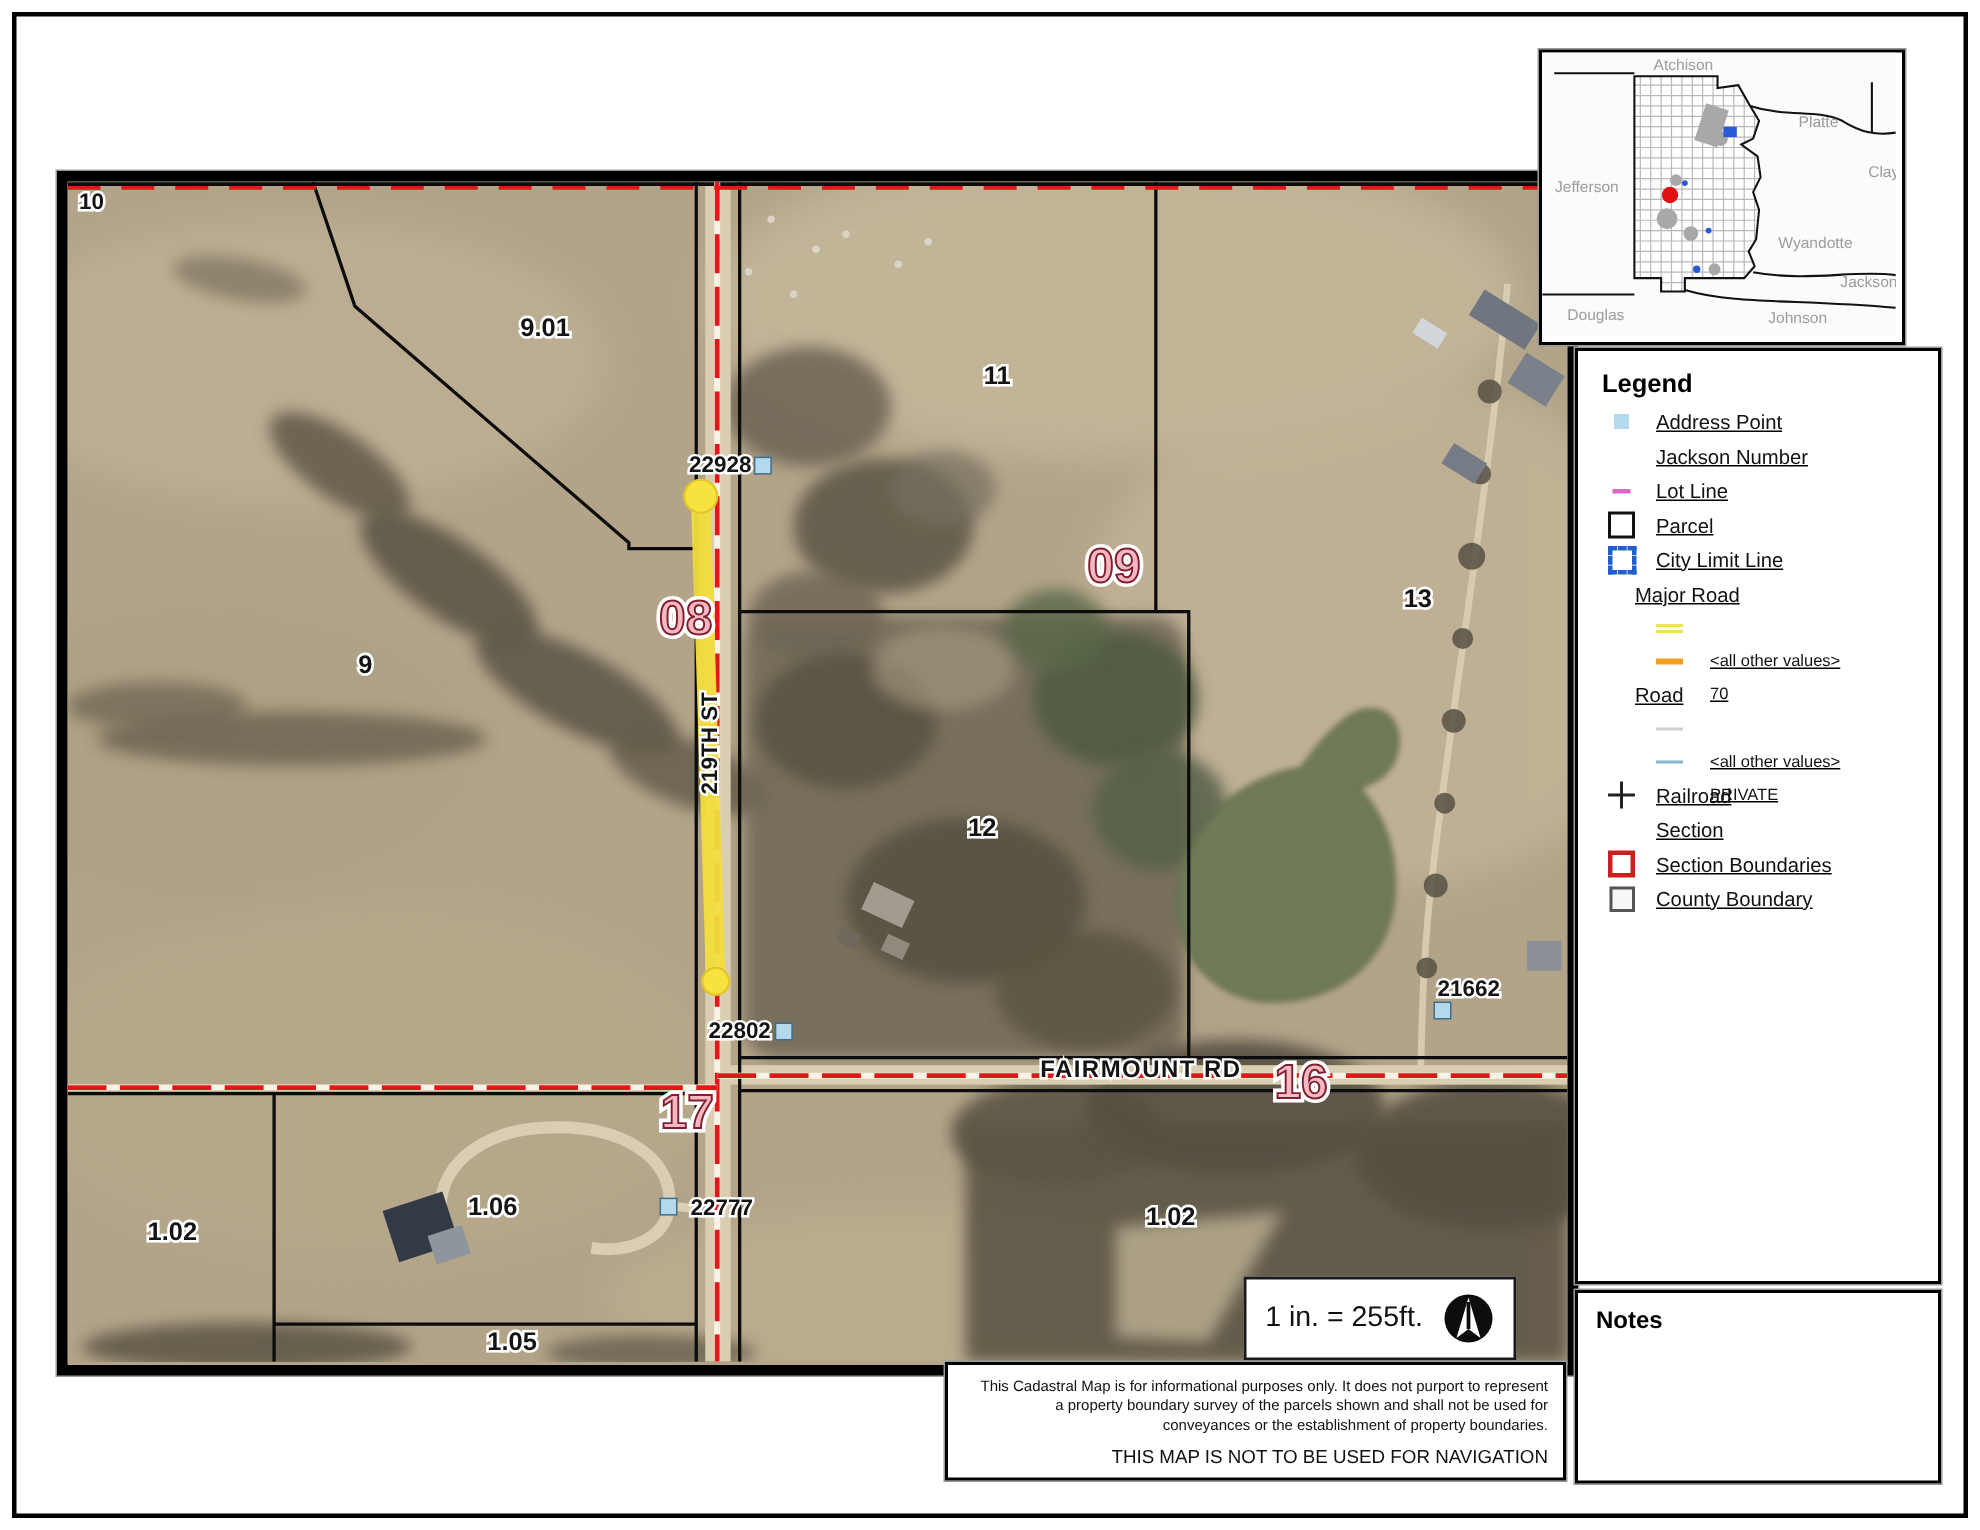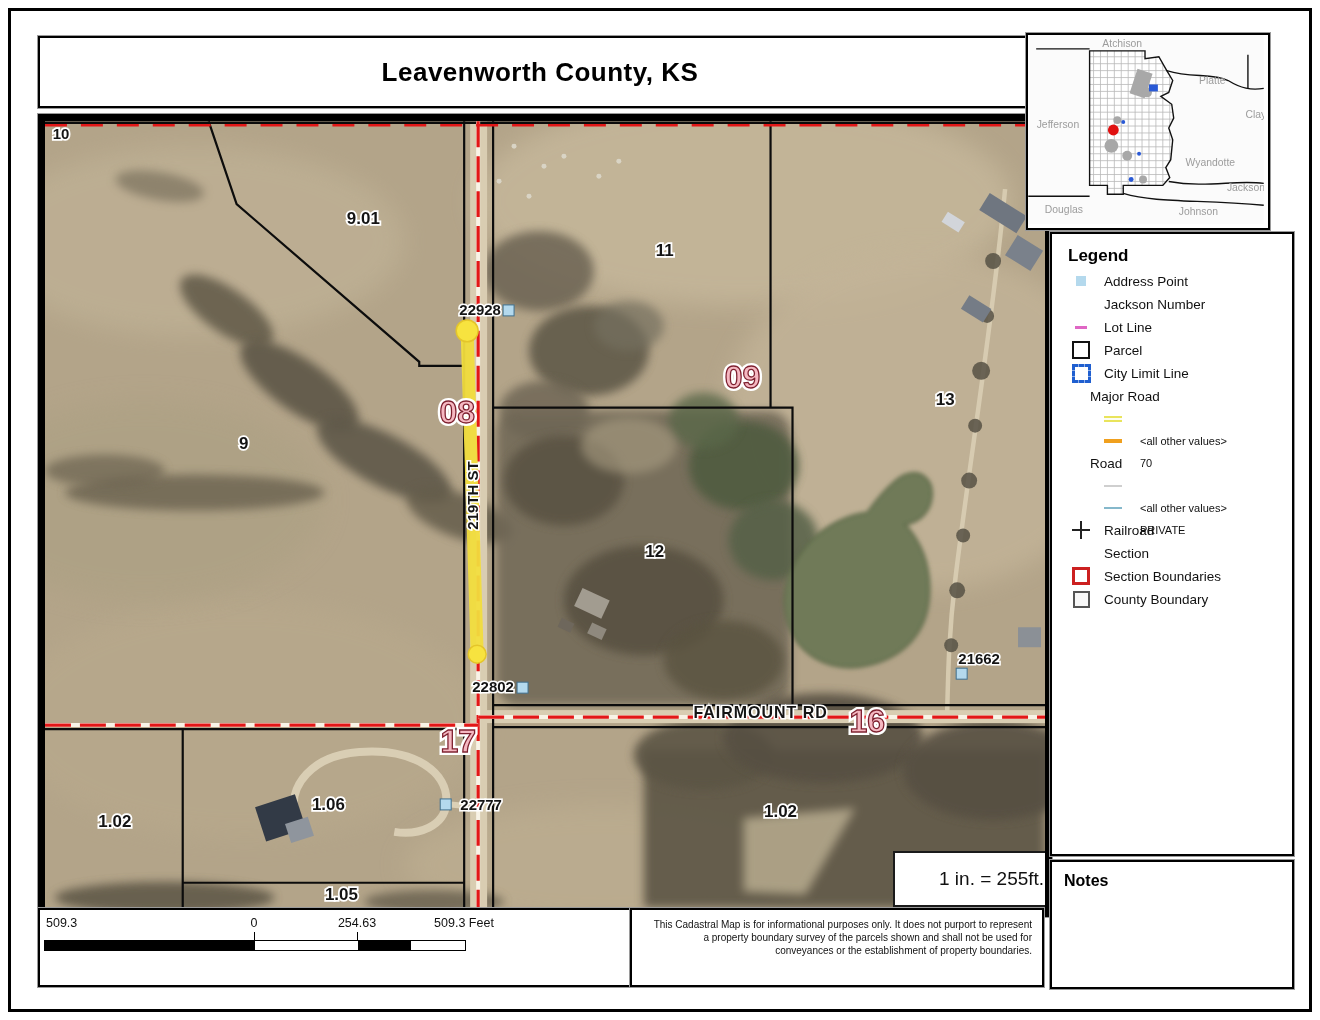--- a/index.html
+++ b/index.html
@@ -7,28 +7,28 @@
         font-family:"Liberation Sans",sans-serif;overflow:hidden;}
   .outer-border{position:absolute;left:8px;top:8px;width:1298px;height:998px;
         border:3px solid #000;pointer-events:none;}
   .panel{position:absolute;background:#fff;border:2px solid #000;box-shadow:0 0 0 1px #9a9a9a;}
   
   .title-box{left:38px;top:36px;width:1000px;height:68px;display:flex;align-items:center;justify-content:center;}
   .title-box h1{margin:0;font-size:26px;letter-spacing:.5px;color:#000;font-weight:bold;}
   
   .map-box{left:38px;top:114px;width:1000px;height:789px;border:7px solid #000000;background:#b3a489;overflow:hidden;}
   .map-box svg{display:block;}
-  .scale-note{position:absolute;left:848px;top:730px;width:178px;height:52px;background:#fff;
-        border:2px solid #1a1a1a;display:flex;align-items:center;justify-content:flex-start;gap:12px;padding-left:44px;}
+  .scale-note{position:absolute;left:784px;top:730px;width:178px;height:52px;background:#fff;
+        border:2px solid #1a1a1a;display:flex;align-items:center;justify-content:center;gap:12px;}
   .scale-note span{font-size:19px;color:#111;}
   
   .inset-box{left:1026px;top:33px;width:240px;height:193px;padding:0;}
   .legend-box{left:1050px;top:232px;width:240px;height:620px;}
   .legend-box h2{margin:12px 0 4px 16px;font-size:17px;color:#000;}
-  .lrow{display:flex;align-items:center;height:22px;margin:1px 0;}
+  .lrow{display:flex;align-items:center;height:22px;margin:1px 0;text-decoration:underline;}
   .lrow .sym{width:30px;margin-left:14px;display:flex;align-items:center;justify-content:center;flex:0 0 30px;}
   .lrow .lab{font-size:13.5px;color:#111;margin-left:8px;}
   .lrow.sub{height:21px;}
   .lrow.sub .sym{margin-left:46px;}
   .lrow.sub .lab{font-size:11px;margin-left:12px;margin-top:44px;}
   .lrow.header .lab{margin-left:38px;}
   .sq-addr{width:10px;height:10px;background:#b4d9ed;}
   .dash-lot{width:12px;height:3px;background:#df66c4;}
   .sq-parcel{width:14px;height:14px;background:#fff;border:2.5px solid #111;}
   .sq-city{width:13px;height:13px;border:3px dashed #1f5fd0;}
@@ -57,23 +57,20 @@
   .disc-warn{font-size:12.5px;color:#111;margin:7px 0 0 0;}
   
   .inset-box svg{display:block;}
 </style>
 </head>
 <body>
 
 <div class="page">
   <div class="outer-border"></div>
 
-  <div class="panel title-box">
-    <h1>Leavenworth County, KS</h1>
-  </div>
 
   <div class="panel map-box">
     <svg width="1000" height="787" viewBox="0 0 1002 788">
       <defs>
         <filter id="b12" x="-40%" y="-40%" width="180%" height="180%">
             <feGaussianBlur stdDeviation="12"></feGaussianBlur>
           </filter>
         <filter id="b5" x="-40%" y="-40%" width="180%" height="180%">
             <feGaussianBlur stdDeviation="5"></feGaussianBlur>
           </filter>
@@ -419,35 +416,20 @@
           <span class="sq-cnty"></span>
         </span>
       <span class="lab">County Boundary</span>
     </div>
   </div>
 
   <div class="panel notes-box">
     <h2>Notes</h2>
   </div>
 
-  <div class="panel scalebar-box">
-    <div class="sb-area">
-      <span class="sb-lbl" style="left:6px;">509.3</span>
-      <span class="sb-lbl" style="left:214px;transform:translateX(-50%);">0</span>
-      <span class="sb-lbl" style="left:317px;transform:translateX(-50%);">254.63</span>
-      <span class="sb-lbl" style="left:424px;transform:translateX(-50%);">509.3 Feet</span>
-      <span class="sb-tick" style="left:214px;"></span>
-      <span class="sb-tick" style="left:317px;"></span>
-      <div class="sb-bar">
-        <div style="width:210px;background:#000;"></div>
-        <div style="width:103px;background:#fff;"></div>
-        <div style="width:53px;background:#000;"></div>
-        <div style="width:54px;background:#fff;"></div>
-      </div>
-    </div>
-  </div>
 
   <div class="panel disc-box">
     <div class="disc-inner">
       <p class="disc-body">This Cadastral Map is for informational purposes only.  It does not purport to represent a property boundary survey of the parcels shown and shall not be used for conveyances or the establishment of property boundaries.</p>
+      <p class="disc-warn">THIS MAP IS NOT TO BE USED FOR NAVIGATION</p>
     </div>
   </div>
 </div>
 
 </body></html>

